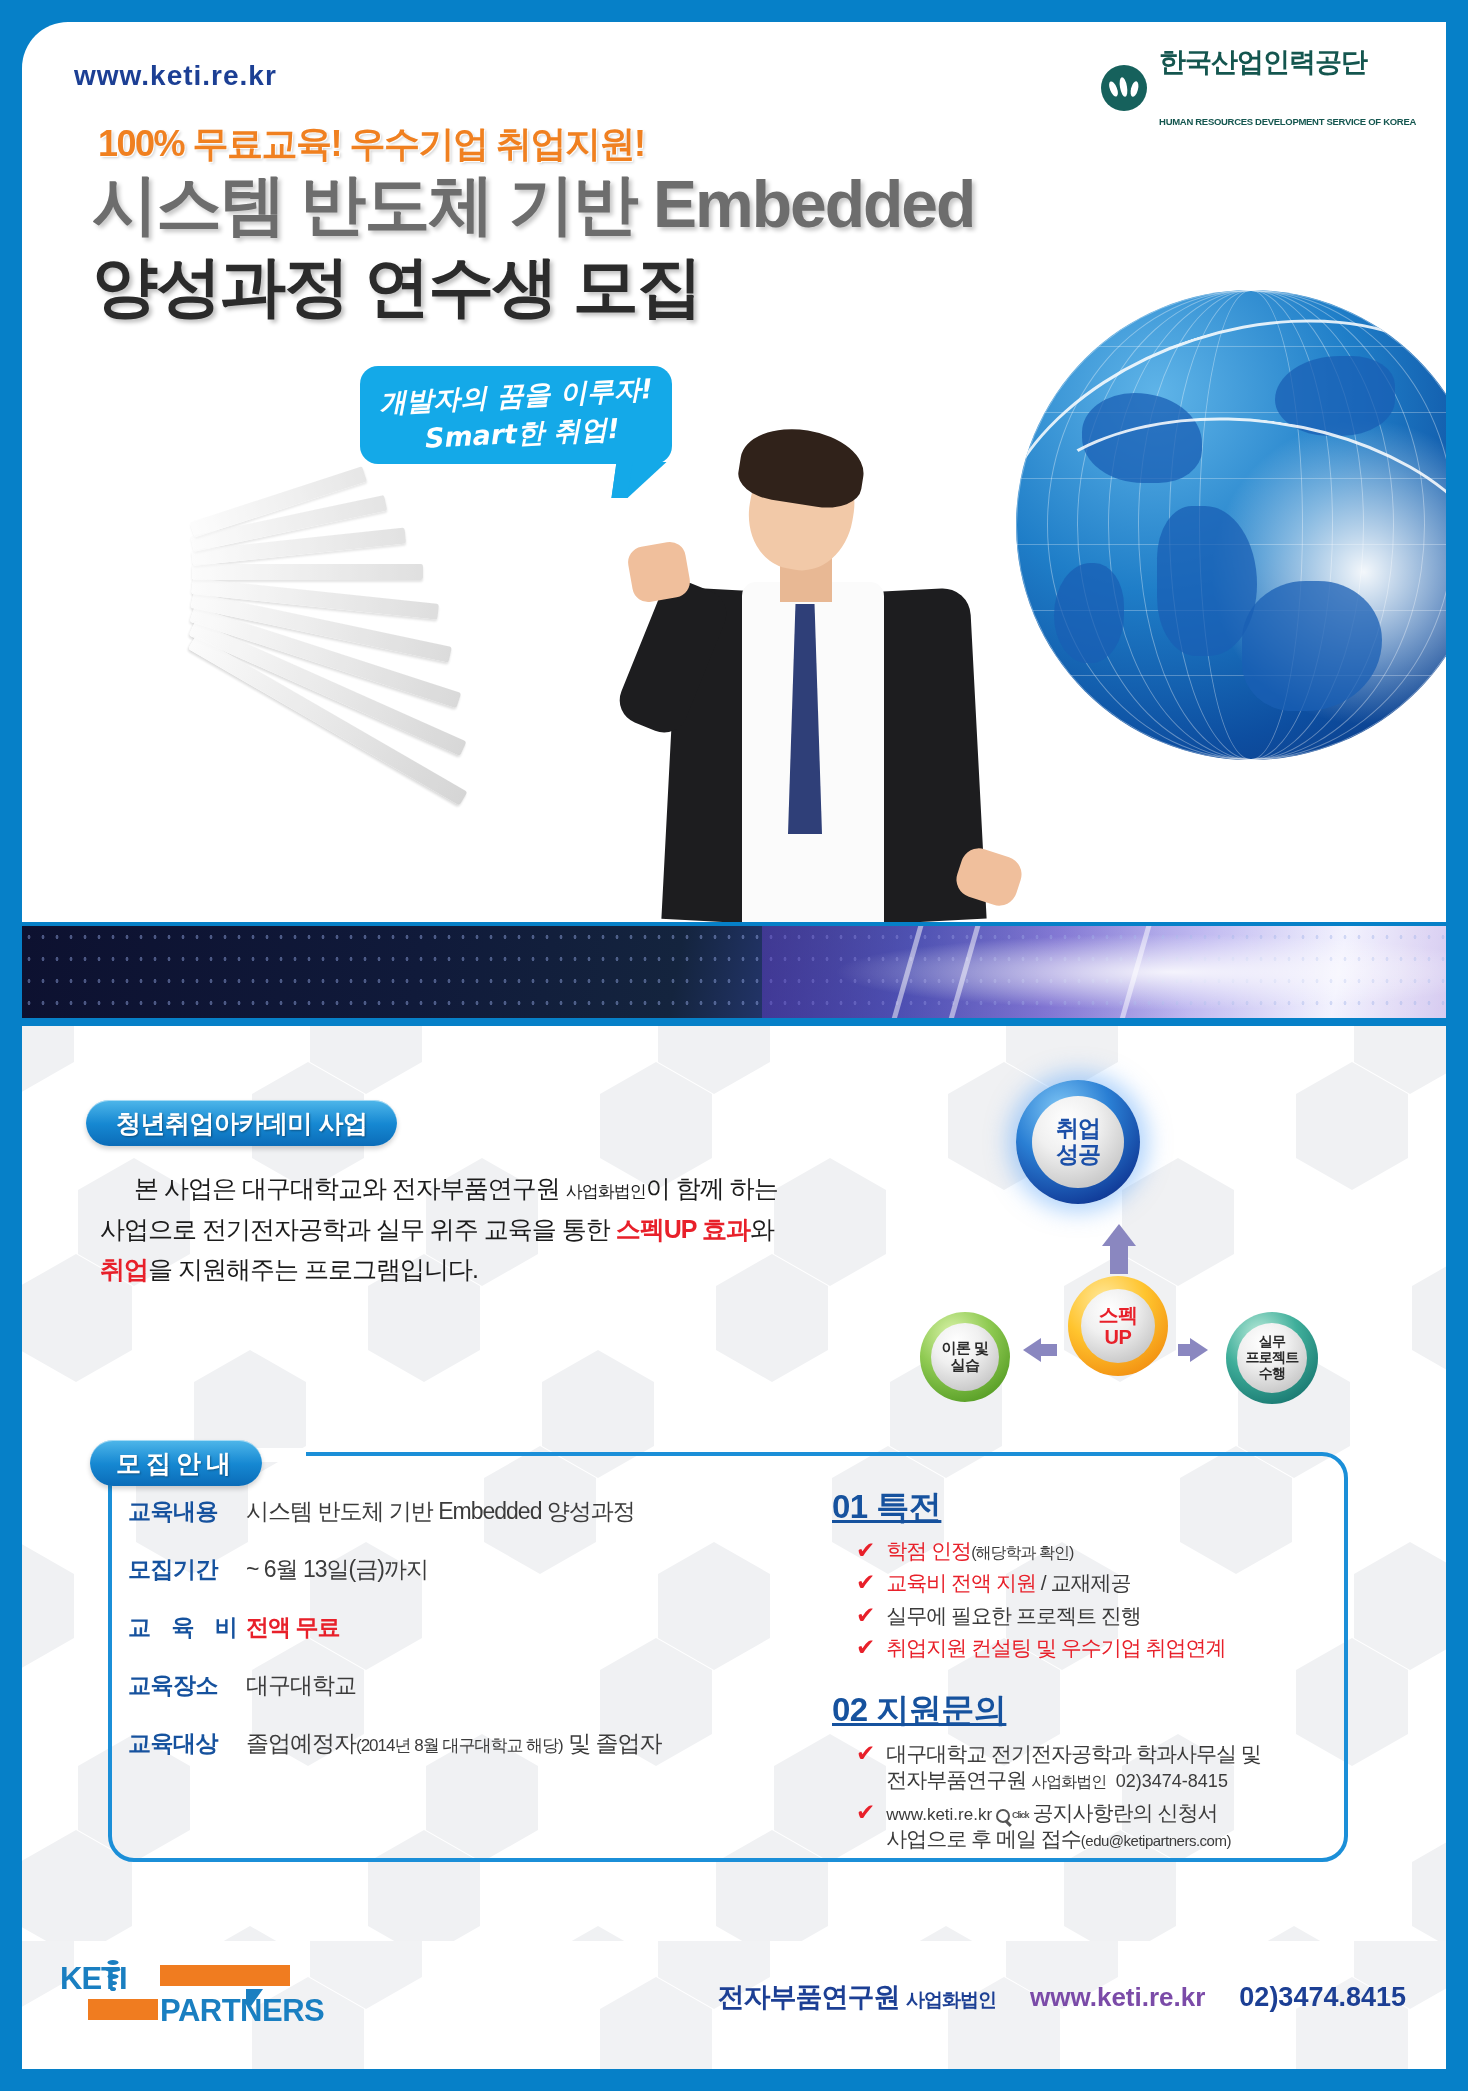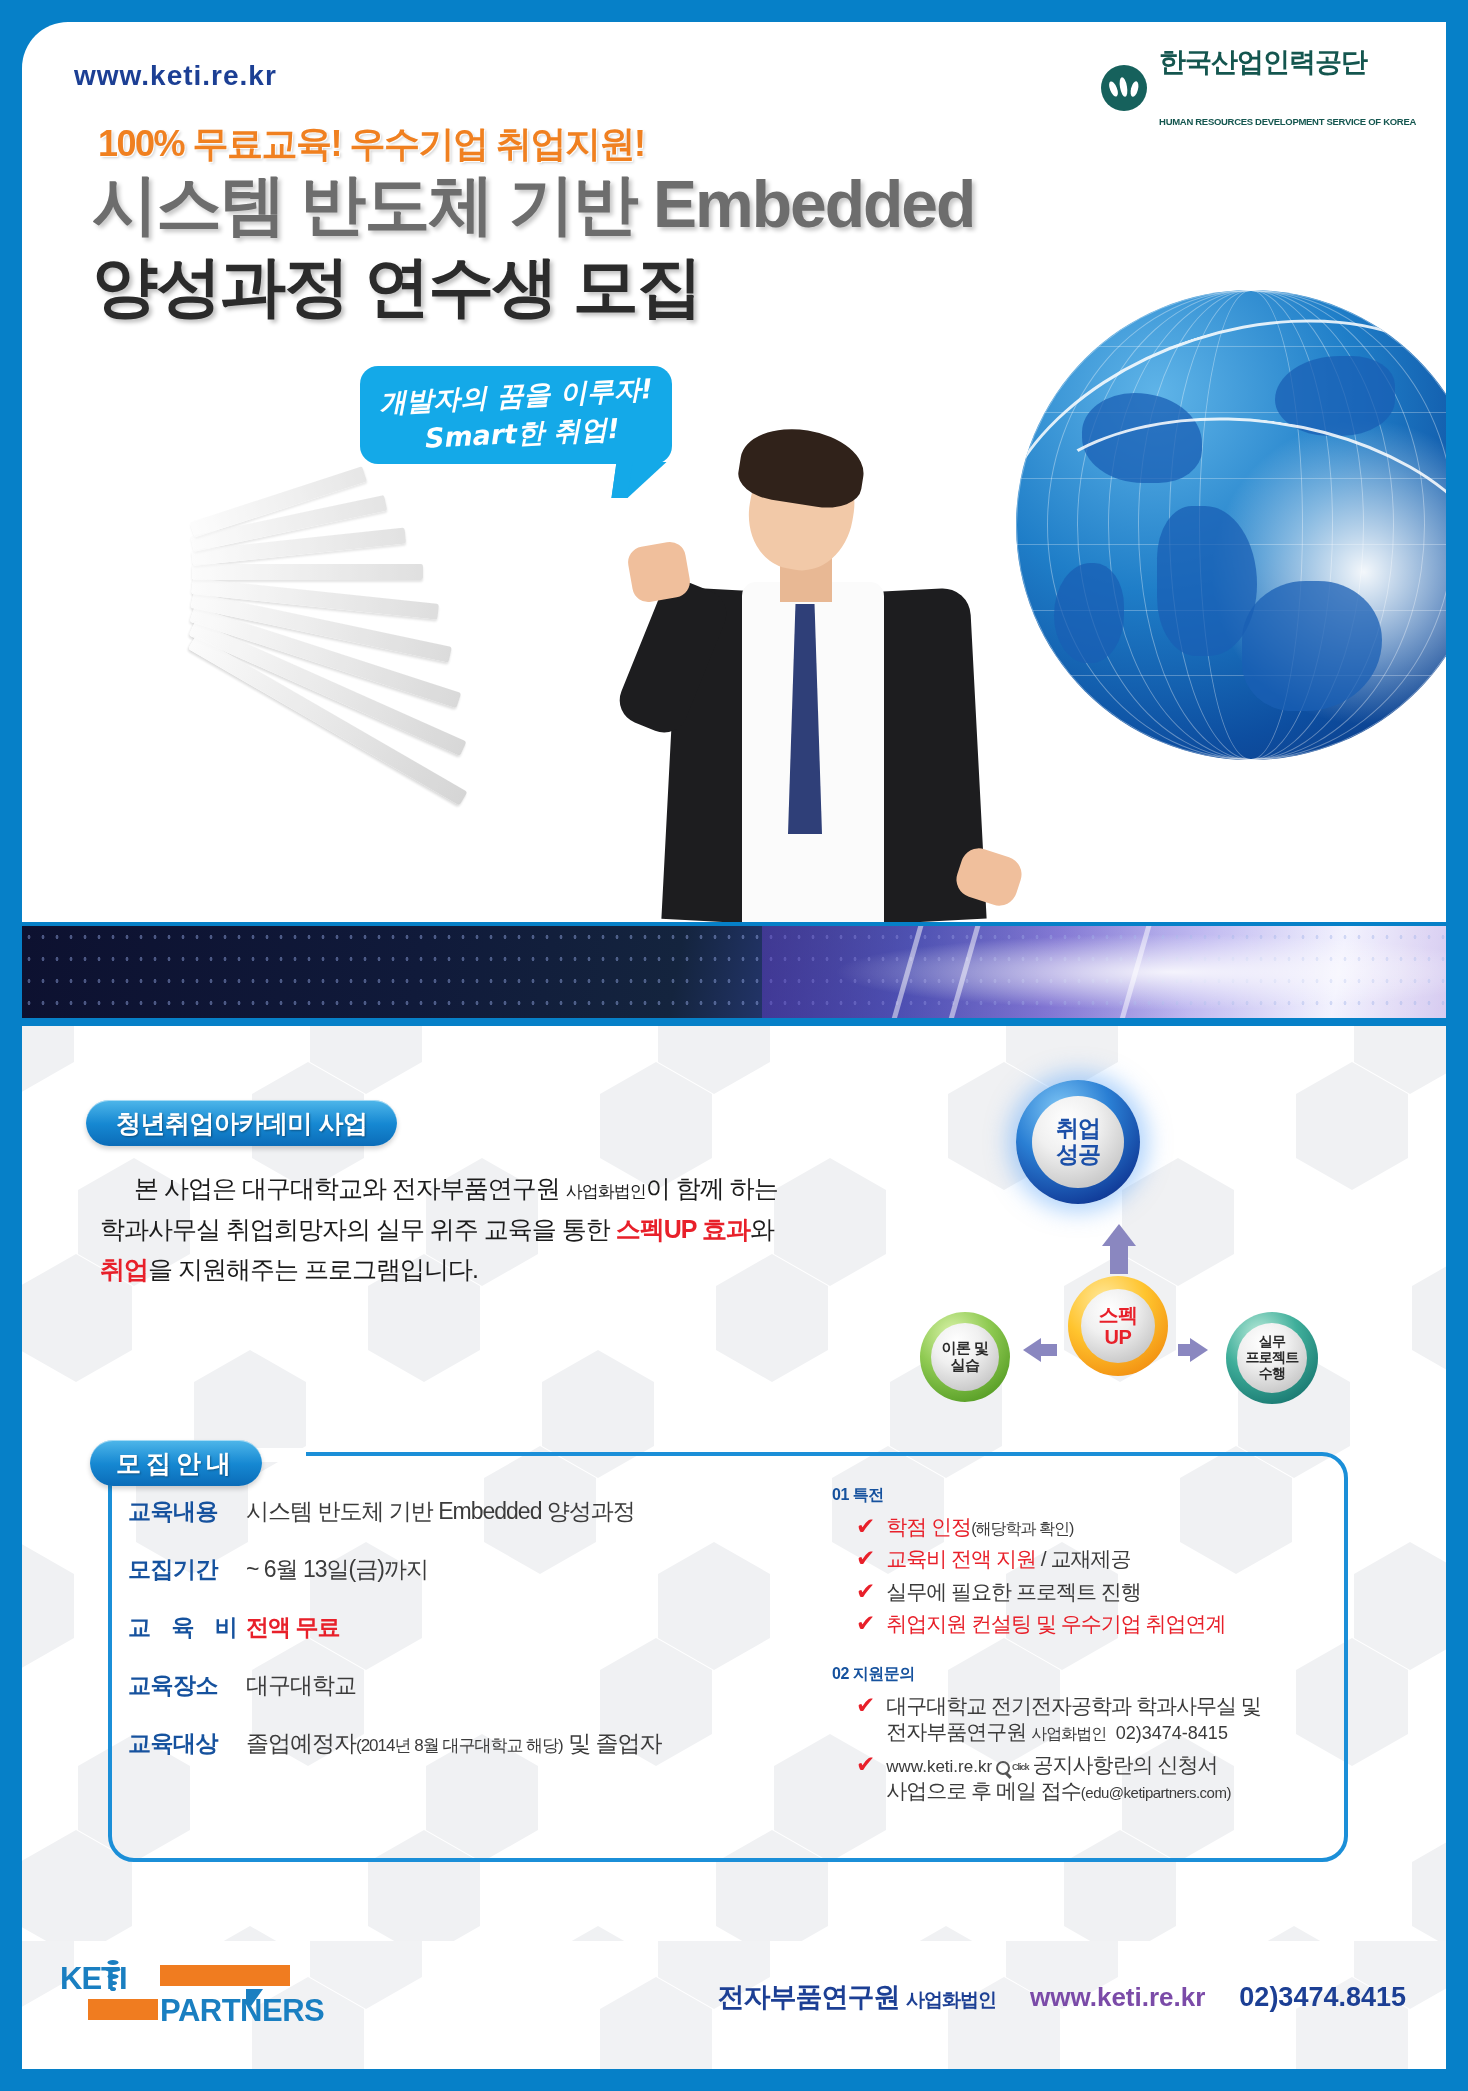--- a/index.html
+++ b/index.html
@@ -296,22 +296,22 @@
     width: 118px; flex: none; font-size: 23px; font-weight: bold;
     color: #16529e; letter-spacing: -0.5px;
   }
   .row .k.spaced { letter-spacing: 7px; }
   .row .v { font-size: 23px; color: #3b3b3b; letter-spacing: -1px; }
   .row .v.red { color: #e8202a; font-weight: bold; }
   .row .v .sm { font-size: 17px; }
 
   .col2 { position: absolute; left: 832px; top: 1485px; width: 500px; }
   .sec-h {
-    font-size: 16px; font-weight: bold; color: #16529e;
-    letter-spacing: -0.5px; margin-bottom: 8px;
+    font-size: 33px; font-weight: bold; color: #16529e;
+    letter-spacing: -0.5px; margin-bottom: 8px; text-decoration: underline;
   }
   .bullets { margin-left: 24px; }
   .bl { display: flex; align-items: flex-start; gap: 11px; margin-bottom: 6px; }
   .chk { color: #e8202a; font-size: 23px; line-height: 1.12; flex: none; font-weight: bold; }
   .bl .t { font-size: 21px; color: #3b3b3b; letter-spacing: -1px; line-height: 1.26; }
   .bl .t.red { color: #e8202a; }
   .bl .t .sm { font-size: 16px; color: #3b3b3b; }
   .bl .t .gray { color: #3b3b3b; }
   .bl .t .num { font-size: 18px; color: #3b3b3b; letter-spacing: 0; }
   .bl .t .tiny { font-size: 15px; color: #3b3b3b; letter-spacing: -0.5px; }
@@ -501,21 +501,21 @@
     </div>
 </div>
 
 <div class="badge" id="badge-academy">청년취업아카데미 사업</div>
 
 <div class="intro">
   <div class="ind">
     <span>본 사업은 대구대학교와 전자부품연구원 </span><span class="sm">사업화법인</span><span>이 함께 하는</span>
   </div>
   <div>
-    <span>학과사무실 취업희망자의 실무 위주 교육을 통한 </span><span class="hl">스펙UP 효과</span><span>와</span>
+    <span>사업으로 전기전자공학과 실무 위주 교육을 통한 </span><span class="hl">스펙UP 효과</span><span>와</span>
   </div>
   <div>
     <span class="hl">취업</span><span>을 지원해주는 프로그램입니다.</span>
   </div>
 </div>
 
 <div class="diagram">
   <div class="orb" id="orb-success">
     <div class="inner">
       <span>취업</span>

